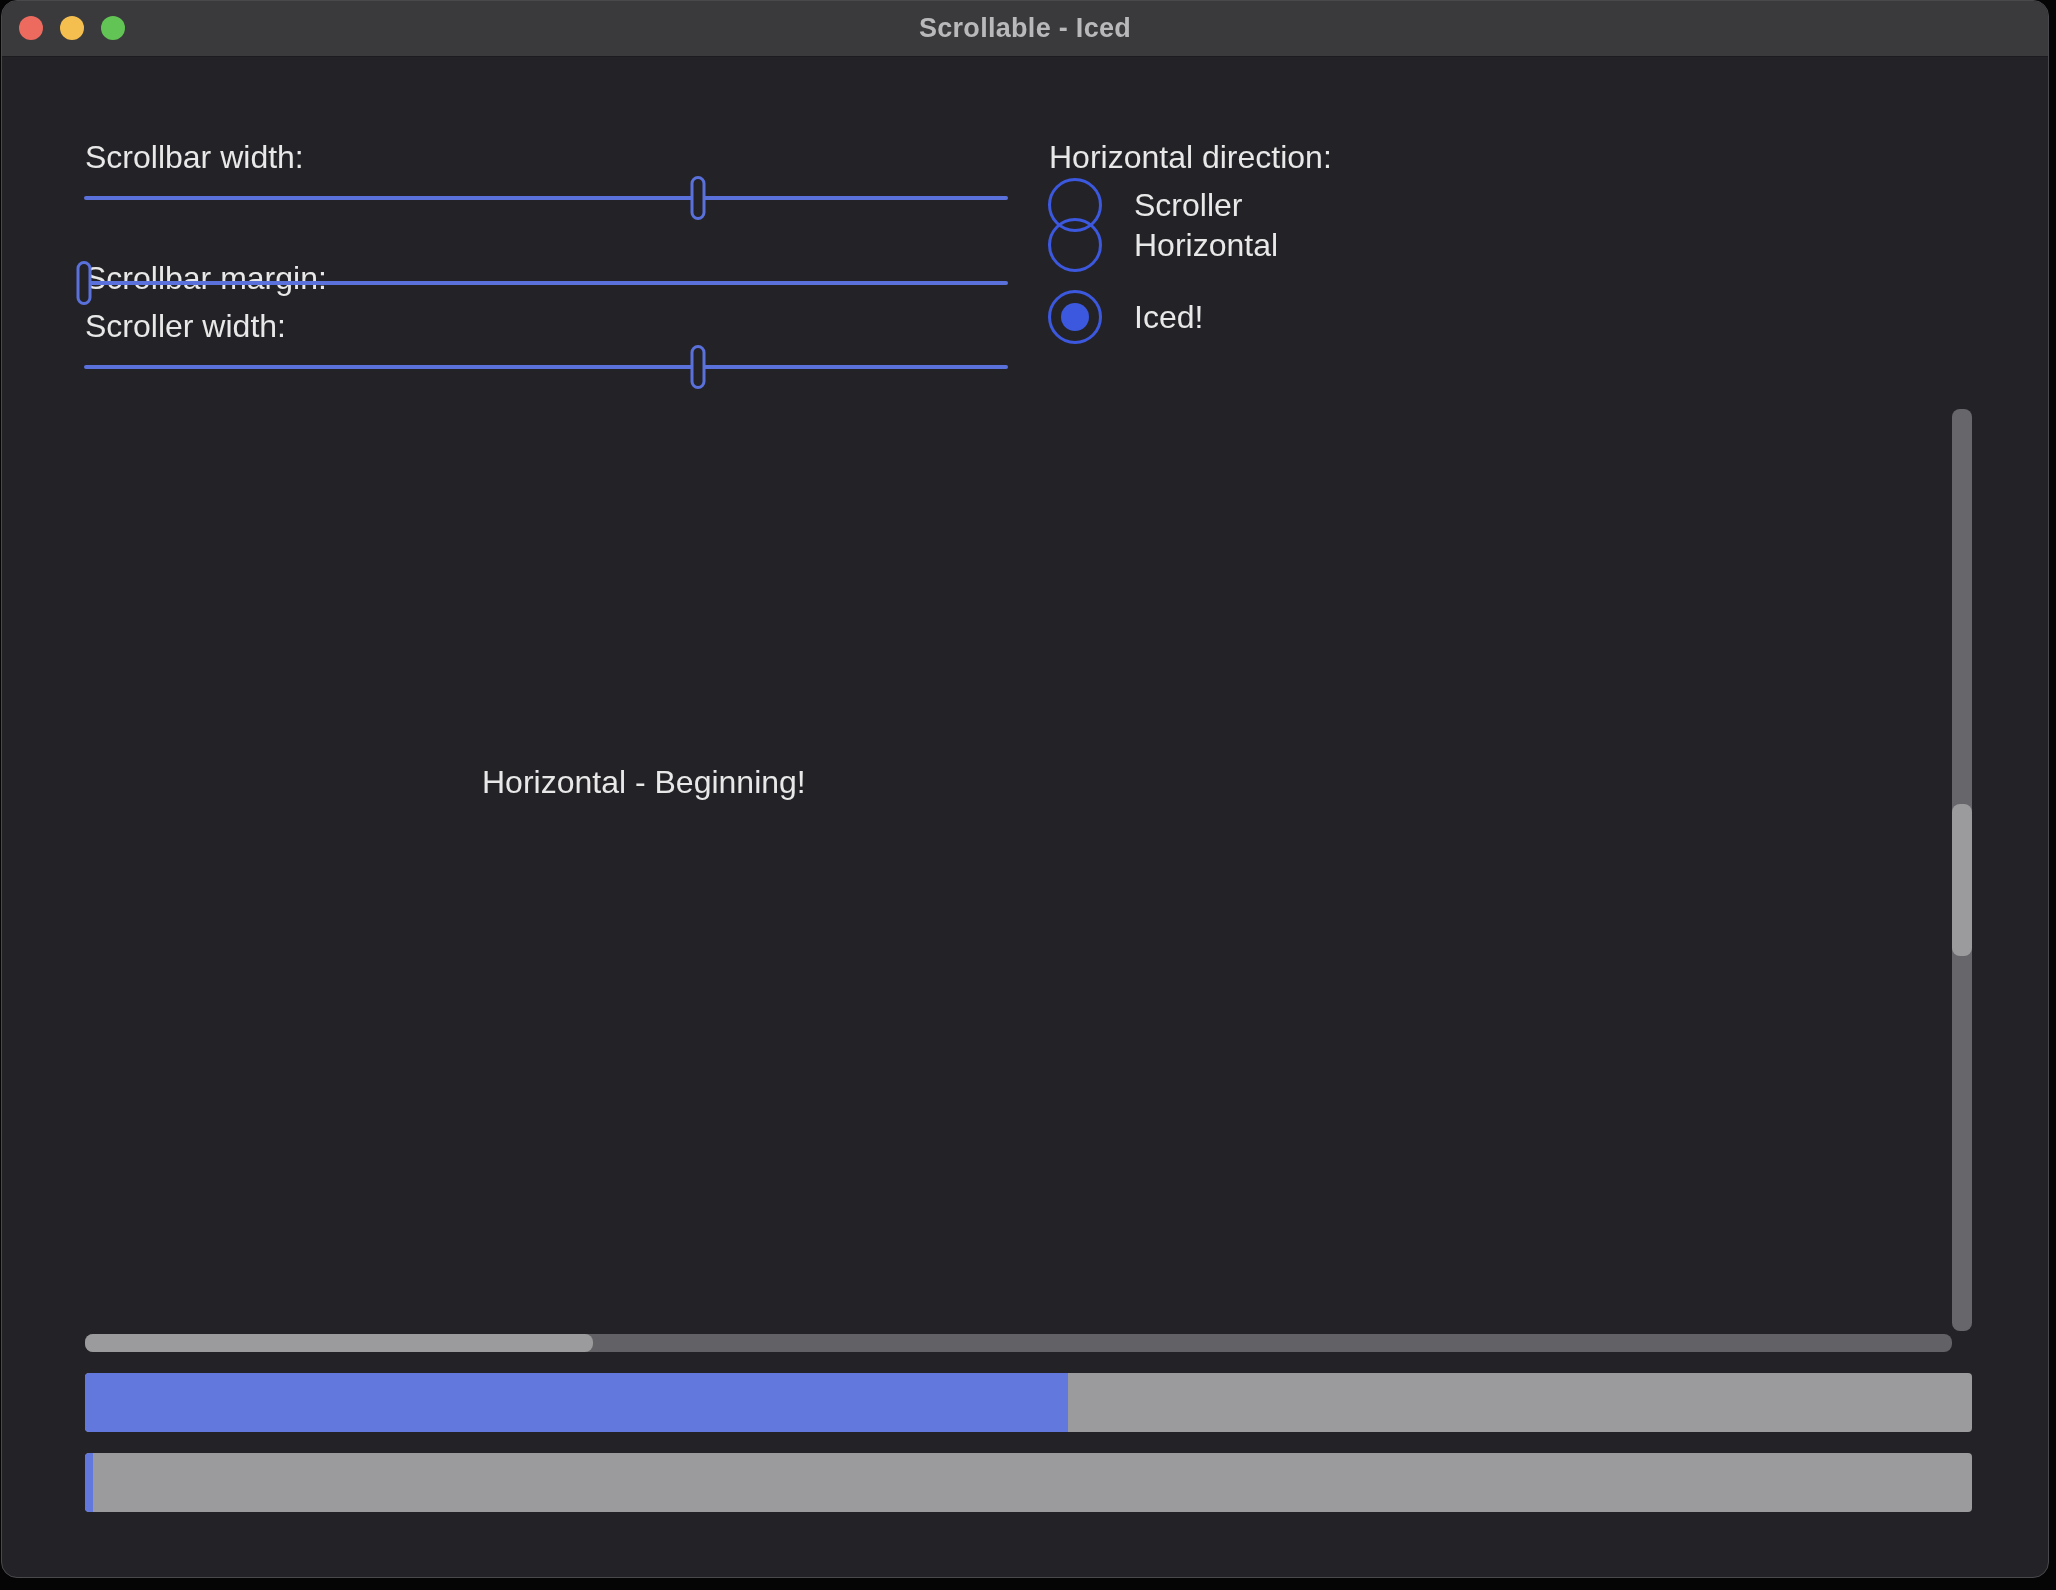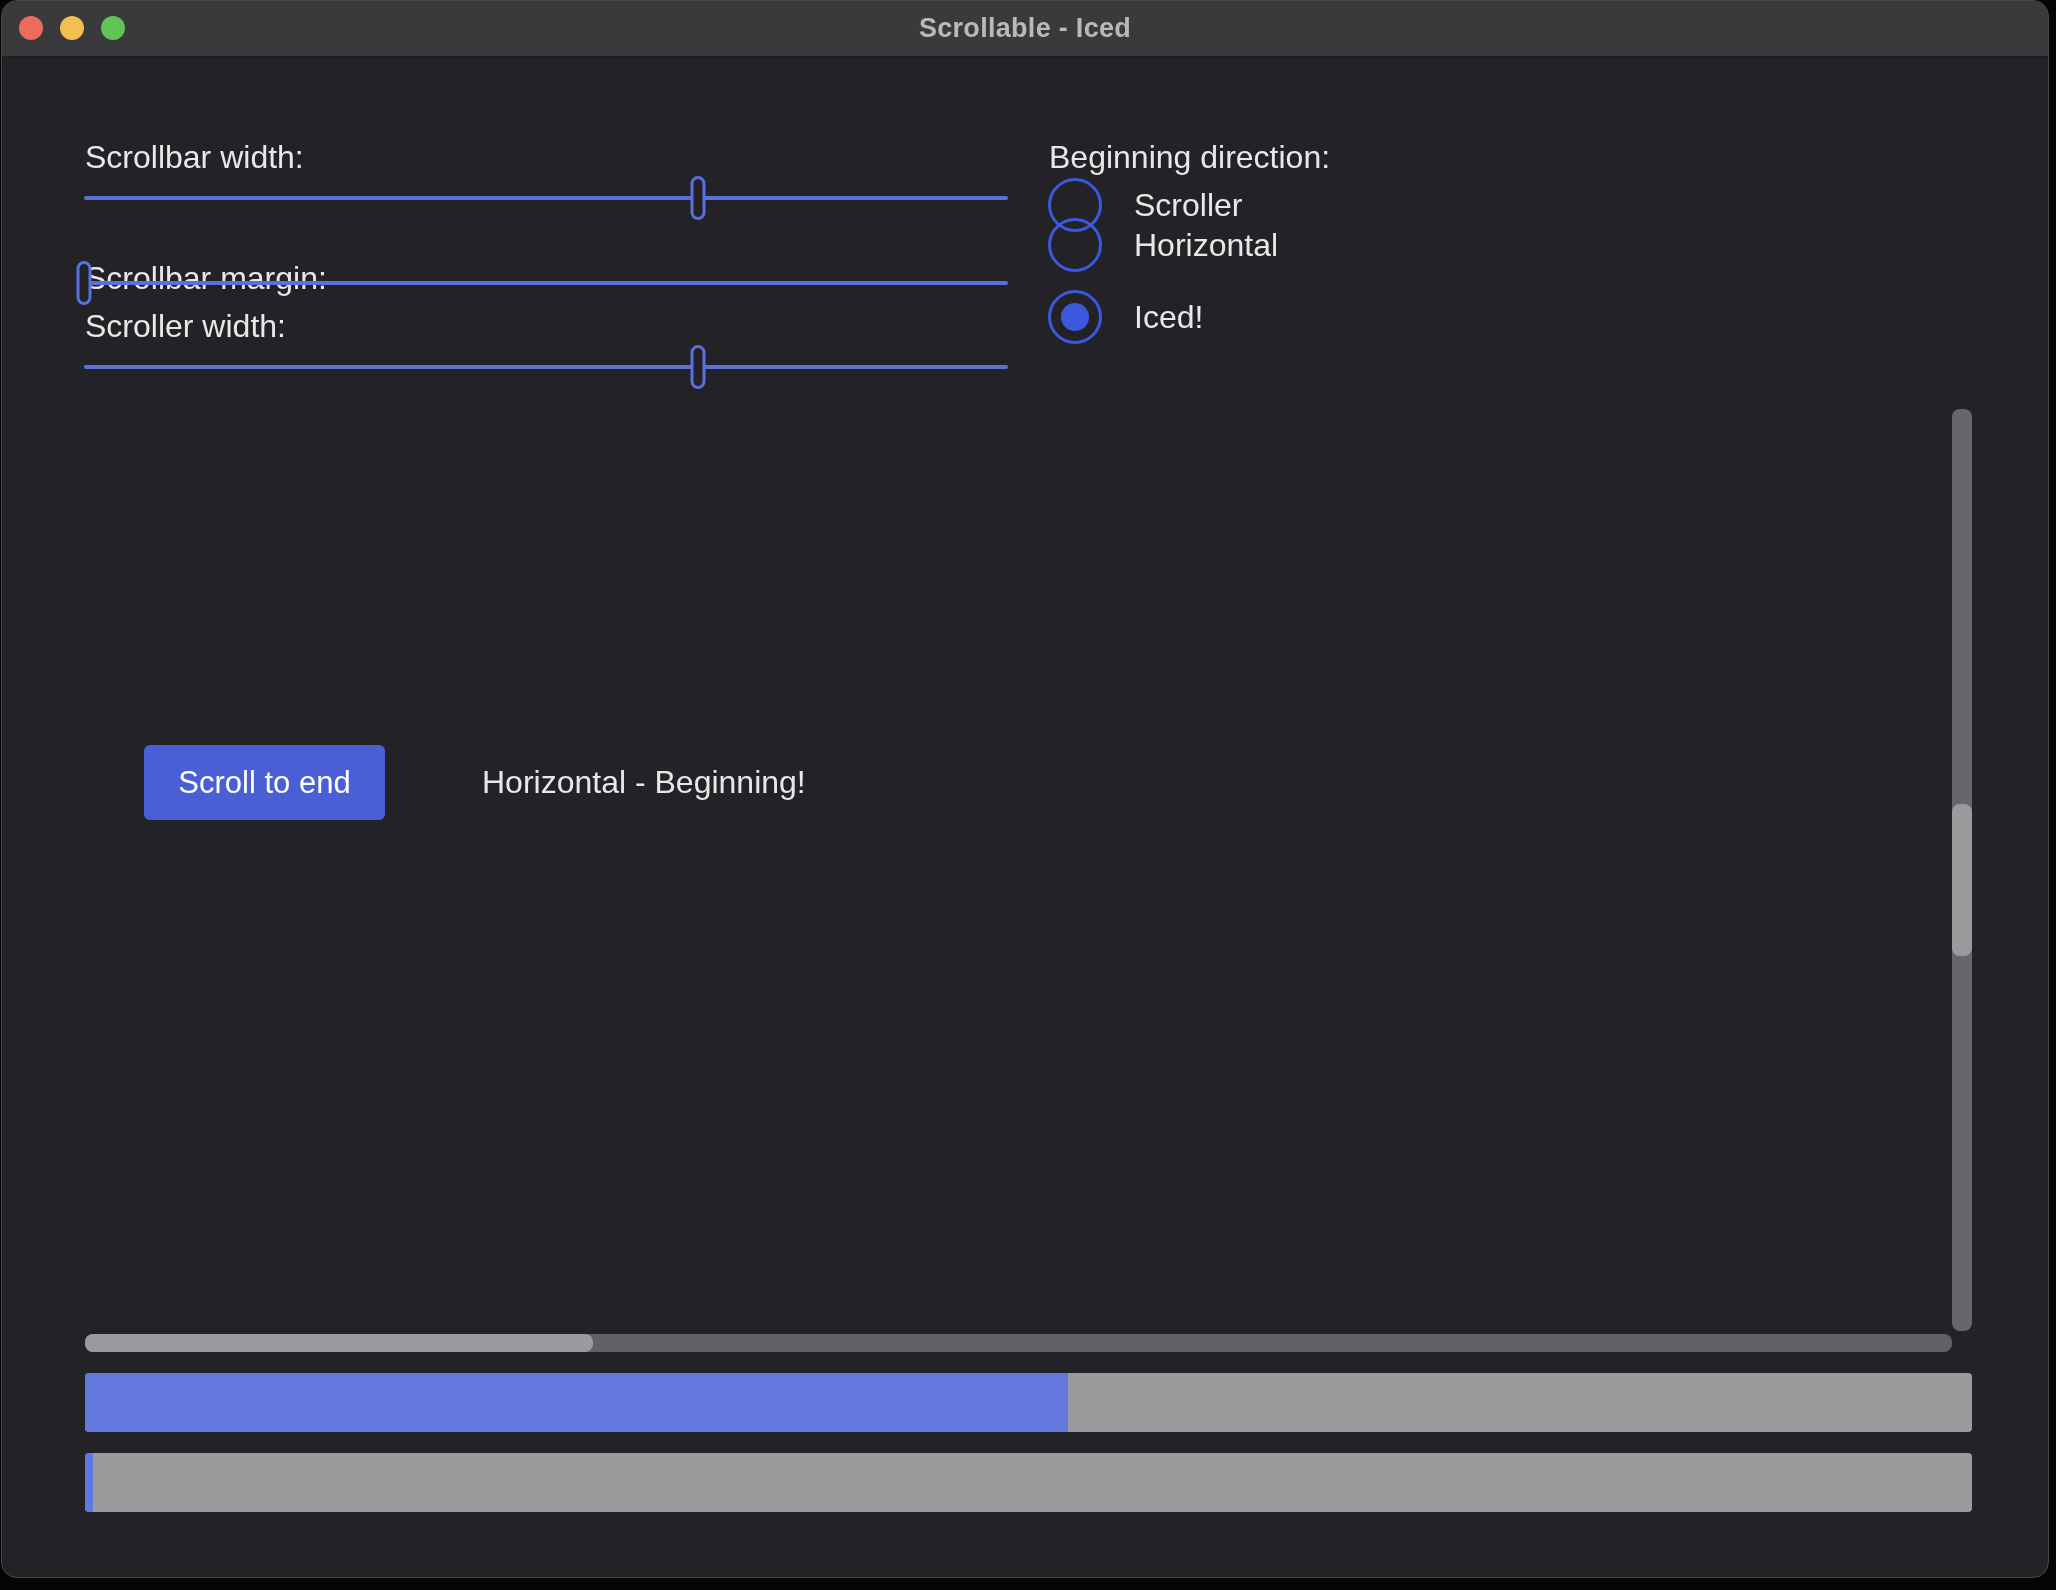--- a/index.html
+++ b/index.html
@@ -138,21 +138,21 @@
     <div class="track"></div>
     <div class="handle" style="left: 0%;"></div>
   </div>
 
   <div class="label" style="left:83px; top:306px;">Scroller width:</div>
   <div class="slider" style="left:82px; top:344px;">
     <div class="track"></div>
     <div class="handle" style="left: 66.4%;"></div>
   </div>
 
-  <div class="label" style="left:1047px; top:137px;">Beginning direction:</div>
+  <div class="label" style="left:1047px; top:137px;">Horizontal direction:</div>
 
   <div class="radio-row" style="left:1046px; top:176px;">
     <div class="radio-circle">
       
     </div>
     <div class="radio-label">Scroller</div>
   </div>
 
   <div class="radio-row" style="left:1046px; top:216px;">
     <div class="radio-circle">
@@ -161,21 +161,20 @@
     <div class="radio-label">Horizontal</div>
   </div>
 
   <div class="radio-row" style="left:1046px; top:288px;">
     <div class="radio-circle selected">
       <div class="radio-dot"></div>
     </div>
     <div class="radio-label">Iced!</div>
   </div>
 
-  <button class="btn">Scroll to end</button>
   <div class="status">Horizontal - Beginning!</div>
 
   <div class="vscrollbar">
     <div class="thumb" style="top: 42.8%; height: 16.5%;"></div>
   </div>
 
   <div class="hscrollbar">
     <div class="thumb" style="left: 0%; width: 27.2%;"></div>
   </div>
 

